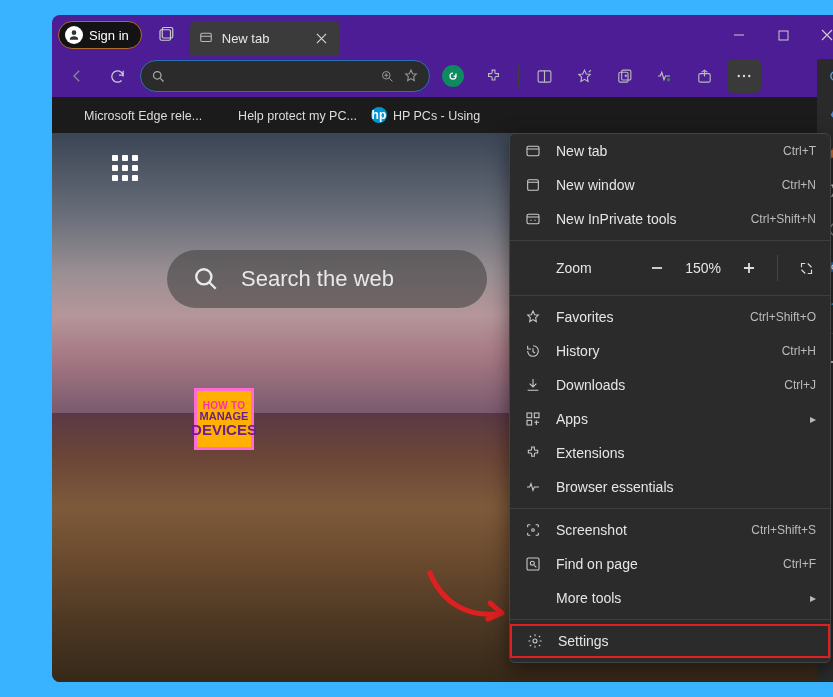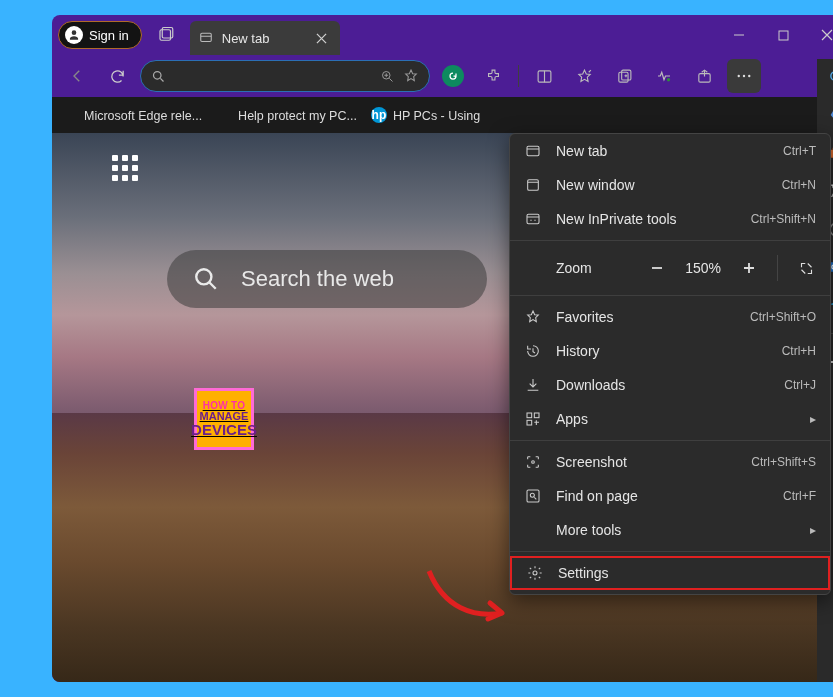--- a/index.html
+++ b/index.html
@@ -33,21 +33,21 @@
 .content { position:relative; height:549px; }
 .bg-sky{position:absolute;left:0;top:0;right:0;height:280px;
  background:linear-gradient(180deg,#3a4555 0%,#6a6f7a 30%,#9a8f93 50%,#b5969a 65%,#a67884 80%,#7a5a6e 100%);}
 .bg-land{position:absolute;left:0;top:280px;right:0;bottom:0;
  background:linear-gradient(180deg,#5a3946 0%,#6a4438 15%,#7d5a3a 35%,#6a4a2e 55%,#4a3622 80%,#362818 100%);}
 .apps-btn{position:absolute;left:60px;top:22px;display:grid;grid-template-columns:repeat(3,6px);grid-template-rows:repeat(3,6px);gap:4px;cursor:pointer;}
 .apps-btn span{background:#fff;border-radius:1px;}
 .searchbox{position:absolute;left:115px;top:117px;width:320px;height:58px;background:rgba(60,60,60,.55);border-radius:29px;display:flex;align-items:center;padding:0 26px;gap:22px;}
 .searchbox .mag{color:#eaeaea;}
 .searchbox .ph{color:#e8e8e8;font-size:22px;}
-.badge{position:absolute;left:142px;top:255px;width:60px;height:62px;background:#ff6ad5;border:2px solid #ff6ad5;display:flex;flex-direction:column;align-items:center;justify-content:center;gap:0;text-decoration:underline;}
+.badge{position:absolute;left:142px;top:255px;width:60px;height:62px;background:#ff6ad5;border:2px solid #ff6ad5;display:flex;flex-direction:column;align-items:center;justify-content:center;gap:0;}
 .badge-in{background:#ffb000;width:54px;height:56px;display:flex;flex-direction:column;align-items:center;justify-content:center;line-height:1;}
 .badge-in .l1{color:#ff2fa6;font-weight:800;font-size:10px;letter-spacing:.3px;}
 .badge-in .l2{color:#6b1f8a;font-weight:800;font-size:11px;}
 .badge-in .l3{color:#6b1f8a;font-weight:800;font-size:15px;}
 .menu{position:absolute;right:24px;top:0;width:322px;background:#2b2b2b;border:1px solid #444;border-radius:6px;box-shadow:0 6px 20px rgba(0,0,0,.5);padding-bottom:4px; z-index:5;}
 .menu .mrow{height:34px;display:flex;align-items:center;padding:0 14px;gap:14px;color:#e5e5e5;font-size:14px;cursor:pointer;}
 .menu .mrow .mic{width:18px;height:18px;display:flex;align-items:center;justify-content:center;color:#d0d0d0;}
 .menu .mrow .short{margin-left:auto;font-size:12px;color:#bbb;}
 .menu .msep{height:1px;background:#3f3f3f;margin:4px 0;}
 .menu .zoomrow{height:46px;display:flex;align-items:center;padding:0 14px;gap:14px;color:#e5e5e5;font-size:14px;}
@@ -365,20 +365,36 @@
             <svg width="16" height="16" viewBox="0 0 24 24" fill="none" stroke="#ccc" stroke-width="1.6">
               <rect x="3" y="3" width="7" height="7"></rect>
               <rect x="14" y="3" width="7" height="7"></rect>
               <rect x="3" y="14" width="7" height="7"></rect>
               <path d="M17 14v7M14 17h7"></path>
             </svg>
           </span>
        <span>Apps</span>
        <span class="chev">▸</span>
      </div>
+     <div class="mrow">
+       <span class="mic">
+            <svg width="16" height="16" viewBox="0 0 24 24" fill="none" stroke="#ccc" stroke-width="1.6">
+              <path d="M10 3h4v3a2 2 0 002 2h3v4h-3a2 2 0 00-2 2v3h-4v-3a2 2 0 00-2-2H5v-4h3a2 2 0 002-2z"></path>
+            </svg>
+          </span>
+       <span>Extensions</span>
+     </div>
+     <div class="mrow">
+       <span class="mic">
+            <svg width="16" height="16" viewBox="0 0 24 24" fill="none" stroke="#ccc" stroke-width="1.6">
+              <path d="M3 12h4l2-5 3 10 2-5h7"></path>
+            </svg>
+          </span>
+       <span>Browser essentials</span>
+     </div>
      <div class="msep"></div>
      <div class="mrow">
        <span class="mic">
             <svg width="16" height="16" viewBox="0 0 24 24" fill="none" stroke="#ccc" stroke-width="1.6">
               <path d="M4 4h4M4 4v4M20 4h-4M20 4v4M4 20h4M4 20v-4M20 20h-4M20 20v-4"></path>
               <circle cx="12" cy="12" r="2"></circle>
             </svg>
           </span>
        <span>Screenshot</span>
        <span class="short">Ctrl+Shift+S</span>

